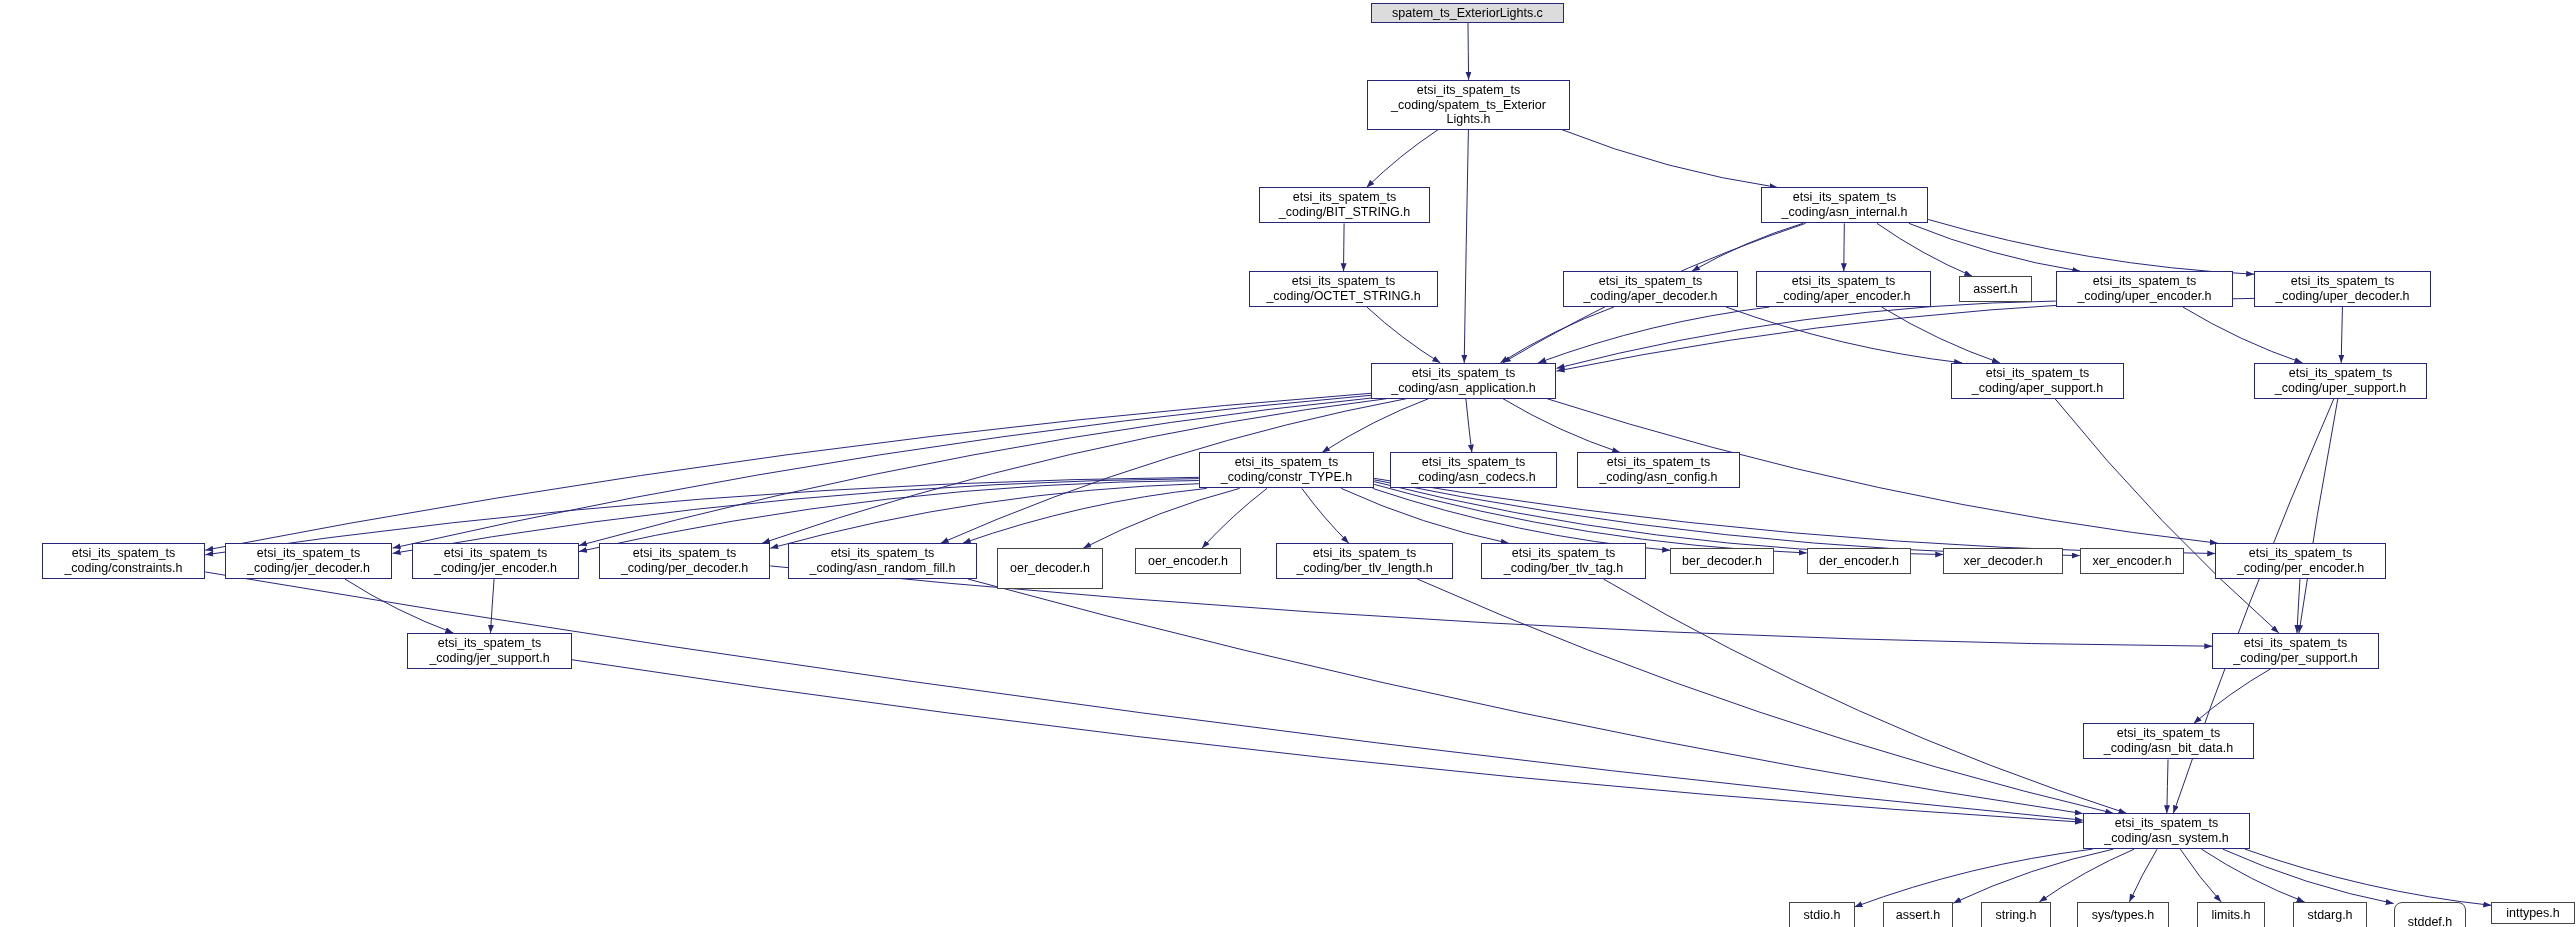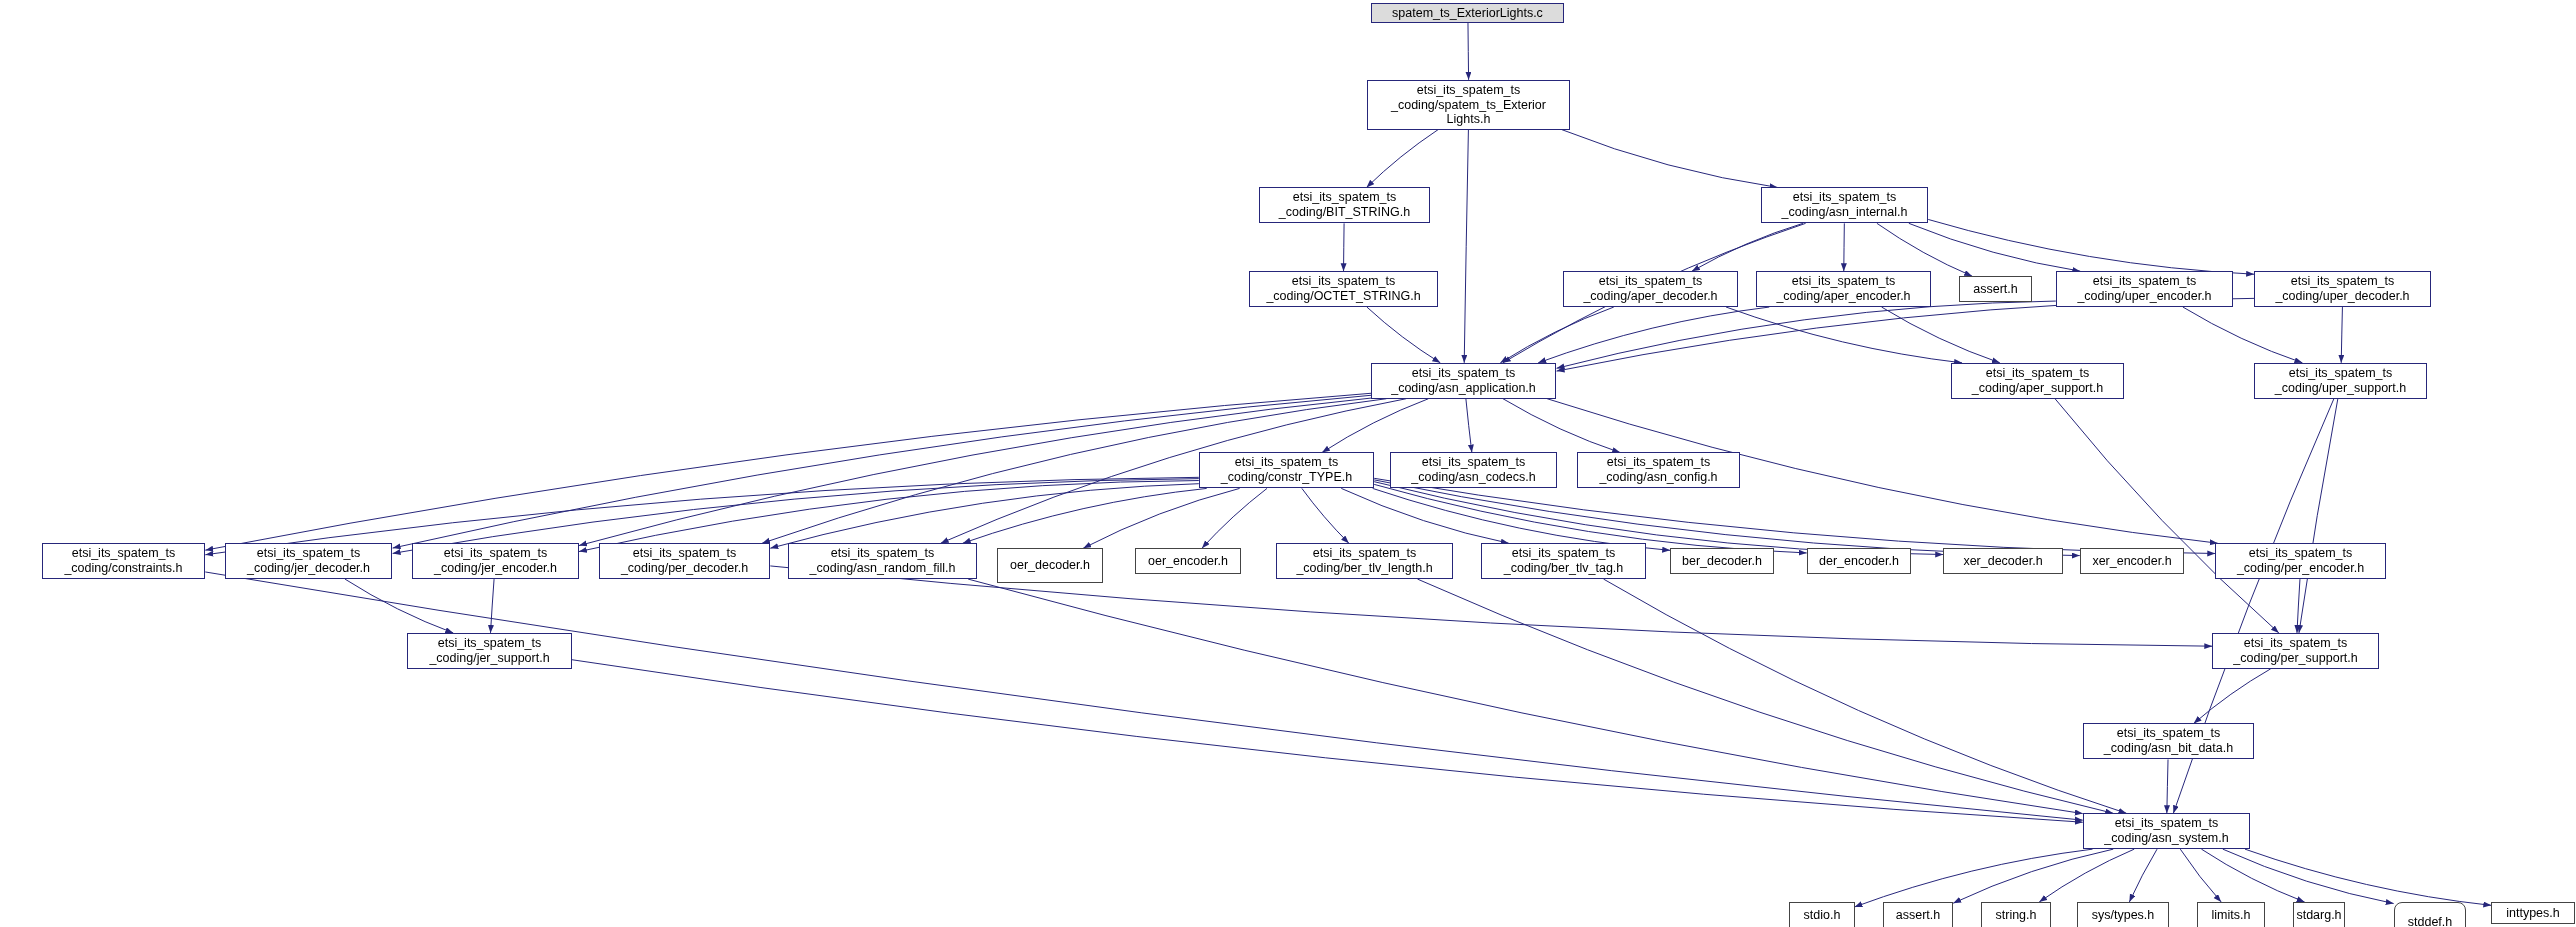--- a/index.html
+++ b/index.html
@@ -159,21 +159,21 @@
       <div class="node" style="left: 42px; top: 543px; width: 163px; height: 36px;">etsi_its_spatem_ts
 _coding/constraints.h</div>
       <div class="node" style="left: 225px; top: 543px; width: 167px; height: 36px;">etsi_its_spatem_ts
 _coding/jer_decoder.h</div>
       <div class="node" style="left: 412px; top: 543px; width: 167px; height: 36px;">etsi_its_spatem_ts
 _coding/jer_encoder.h</div>
       <div class="node" style="left: 599px; top: 543px; width: 171px; height: 36px;">etsi_its_spatem_ts
 _coding/per_decoder.h</div>
       <div class="node" style="left: 788px; top: 543px; width: 189px; height: 36px;">etsi_its_spatem_ts
 _coding/asn_random_fill.h</div>
-      <div class="node plain" style="left: 997px; top: 548px; width: 106px; height: 35px;">oer_decoder.h</div>
+      <div class="node plain" style="left: 997px; top: 548px; width: 106px; height: 41px;">oer_decoder.h</div>
       <div class="node plain" style="left: 1135px; top: 548px; width: 106px; height: 26px;">oer_encoder.h</div>
       <div class="node" style="left: 1276px; top: 543px; width: 177px; height: 36px;">etsi_its_spatem_ts
 _coding/ber_tlv_length.h</div>
       <div class="node" style="left: 1481px; top: 543px; width: 165px; height: 36px;">etsi_its_spatem_ts
 _coding/ber_tlv_tag.h</div>
       <div class="node plain" style="left: 1670px; top: 548px; width: 104px; height: 26px;">ber_decoder.h</div>
       <div class="node plain" style="left: 1807px; top: 548px; width: 104px; height: 26px;">der_encoder.h</div>
       <div class="node plain" style="left: 1943px; top: 548px; width: 120px; height: 26px;">xer_decoder.h</div>
       <div class="node plain" style="left: 2080px; top: 548px; width: 104px; height: 26px;">xer_encoder.h</div>
       <div class="node" style="left: 2215px; top: 543px; width: 171px; height: 36px;">etsi_its_spatem_ts
@@ -184,18 +184,18 @@
 _coding/per_support.h</div>
       <div class="node" style="left: 2083px; top: 723px; width: 171px; height: 36px;">etsi_its_spatem_ts
 _coding/asn_bit_data.h</div>
       <div class="node" style="left: 2083px; top: 813px; width: 167px; height: 36px;">etsi_its_spatem_ts
 _coding/asn_system.h</div>
       <div class="node plain" style="left: 1789px; top: 902px; width: 66px; height: 26px;">stdio.h</div>
       <div class="node plain" style="left: 1883px; top: 902px; width: 70px; height: 26px;">assert.h</div>
       <div class="node plain" style="left: 1981px; top: 902px; width: 70px; height: 26px;">string.h</div>
       <div class="node plain" style="left: 2077px; top: 902px; width: 92px; height: 26px;">sys/types.h</div>
       <div class="node plain" style="left: 2197px; top: 902px; width: 68px; height: 26px;">limits.h</div>
-      <div class="node plain" style="left: 2293px; top: 902px; width: 52px; height: 26px; text-align: center;">stdarg.h</div>
+      <div class="node plain" style="left: 2293px; top: 902px; width: 74px; height: 26px; text-align: center;">stdarg.h</div>
       <div class="node plain" style="left: 2394px; top: 902px; width: 72px; height: 41px; border-radius: 8px;">stddef.h</div>
       <div class="node plain" style="left: 2491px; top: 902px; width: 84px; height: 22px;">inttypes.h</div>
     </div>
 </div>
 
 
 </body></html>

